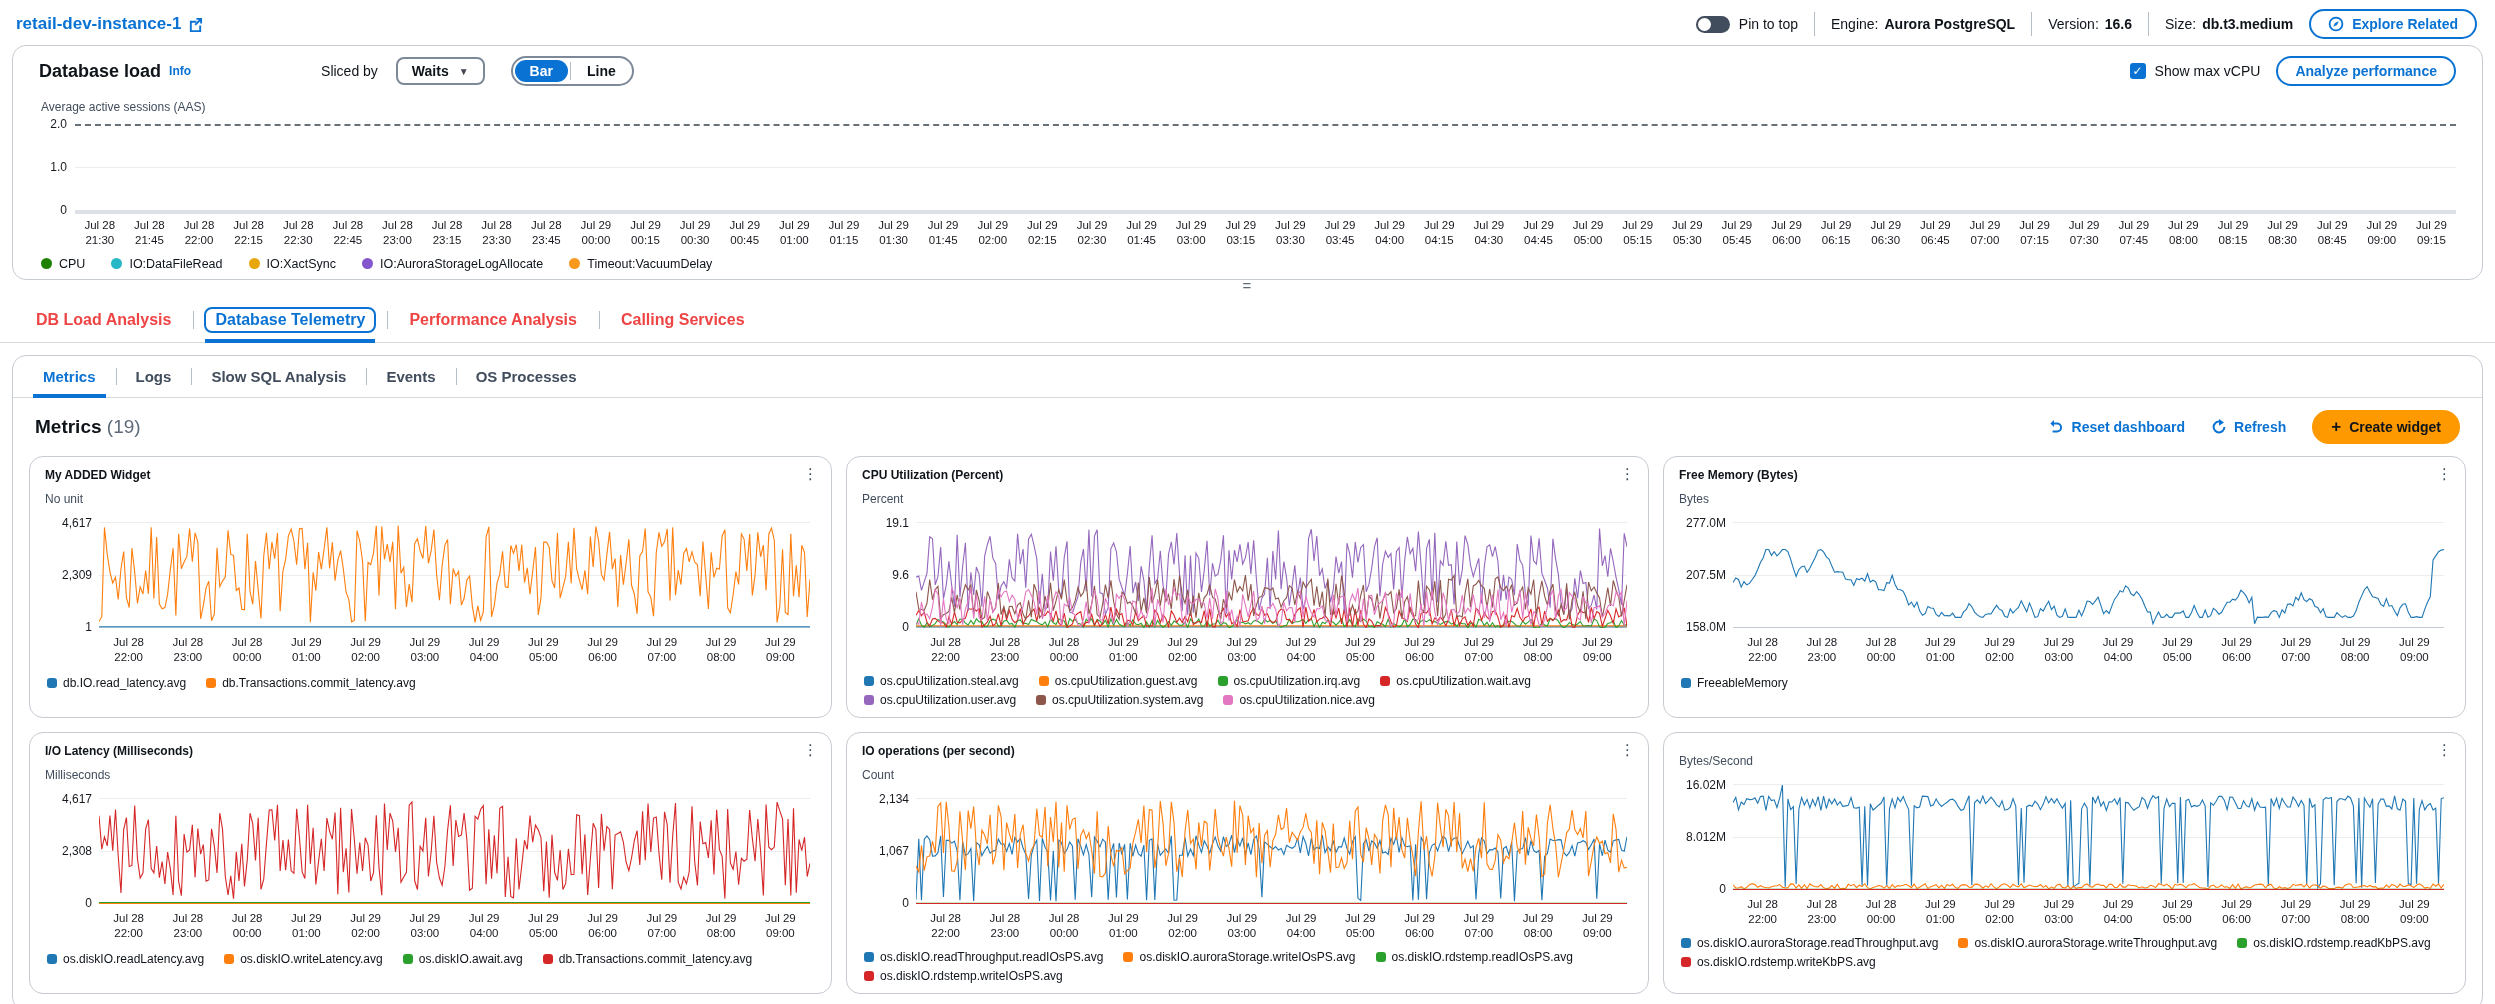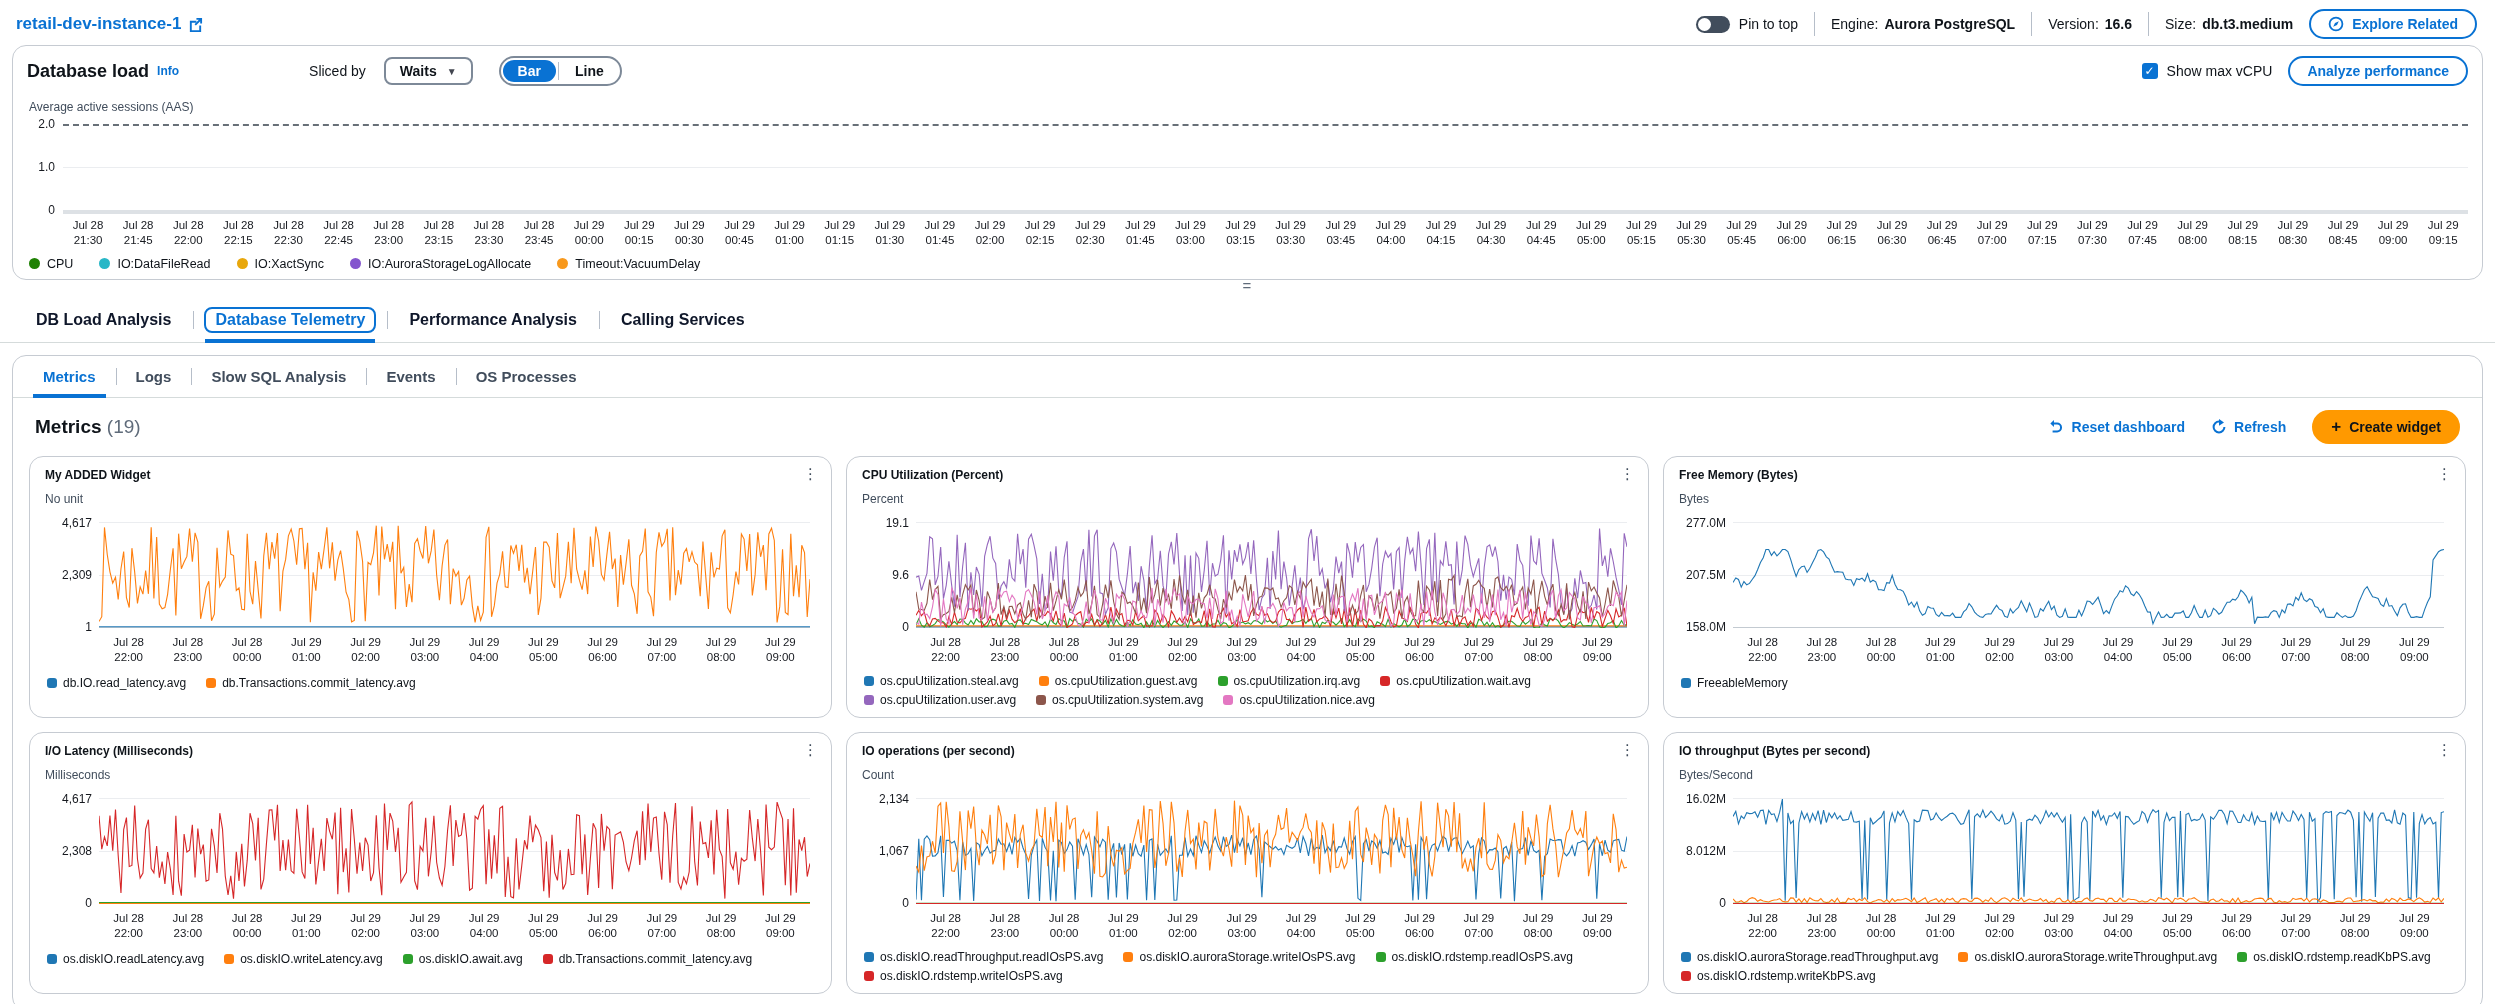--- a/index.html
+++ b/index.html
@@ -18,21 +18,21 @@
   .toggle { width:34px; height:17px; border-radius:9px; background:#414d5c; position:relative; }
   .toggle .knob { position:absolute; left:2px; top:2px; width:13px; height:13px; border-radius:50%; background:#fff; }
   .kv { display:flex; gap:6px; align-items:center; }
   .kv b { font-weight:700; }
   .pill-btn { border:2px solid #0972d3; border-radius:20px; background:#fff; color:#0972d3;
     font-weight:700; font-size:14px; padding:5px 17px; display:flex; align-items:center; gap:8px; cursor:pointer; }
   .primary-btn { background:#ff9900; border:2px solid #ff9900; border-radius:20px; color:#0f141a;
     font-weight:700; font-size:14px; padding:5px 17px; display:flex; align-items:center; gap:8px; cursor:pointer; }
   
   .card { border:1px solid #c6cbd2; border-radius:14px; background:#fff; margin:0 12px; }
-  #dbload-card { padding:10px 14px 4px; }
+  #dbload-card { padding:10px 26px 4px; }
   .dbload-head { display:flex; align-items:center; }
   .dbload-title { font-size:18px; font-weight:700; }
   .info-link { color:#0972d3; font-size:12px; font-weight:700; margin-left:8px; cursor:pointer; }
   .slicedby-label { margin-left:130px; font-size:14px; }
   .dropdown { margin-left:18px; border:2px solid #7d8998; border-radius:8px; padding:4px 14px;
     display:flex; align-items:center; gap:10px; font-weight:700; cursor:pointer; background:#fff; }
   .caret { font-size:10px; color:#424650; }
   .seg { margin-left:26px; border:2px solid #7d8998; border-radius:20px; display:flex; align-items:center; overflow:hidden; background:#fff; }
   .seg-opt { padding:4px 16px; font-weight:700; cursor:pointer; color:#0f141a; }
   .seg-opt.sel { background:#0972d3; color:#fff; border-radius:20px; margin:2px; padding:3px 15px; }
@@ -55,21 +55,21 @@
   .bar .teal { background:#28b7c7; }
   .bar .cpu { background:#1f8104; }
   .aas-x { display:flex; margin-left:36px; margin-top:8px; }
   .aas-x .cell { flex:1; text-align:center; font-size:11.5px; line-height:1.3; color:#16191f; }
   .aas-legend { display:flex; align-items:center; gap:26px; margin:9px 0 4px 2px; font-size:12.5px; }
   .leg-item { display:flex; align-items:center; }
   .leg-dot { width:11px; height:11px; border-radius:50%; display:inline-block; margin-right:7px; }
   .drag-handle { text-align:center; color:#5f6b7a; font-size:15px; height:16px; line-height:12px; letter-spacing:1px; cursor:row-resize; }
   
   .tabs { display:flex; align-items:stretch; padding:0 14px; border-bottom:1px solid #d5dbdb; margin-top:2px; }
-  .tab { position:relative; padding:13px 22px; font-size:16px; font-weight:700; color:#0f172a; cursor:pointer; display:flex; align-items:center; }
+  .tab { position:relative; padding:13px 22px; font-size:16px; font-weight:700; color:#ef4444; cursor:pointer; display:flex; align-items:center; }
   .tab + .tab::before { content:""; position:absolute; left:0; top:13px; bottom:13px; width:1px; background:#b6bec9; }
   .tab.active { color:#0972d3; }
   .tab.active .tab-box { border:2px solid #0972d3; border-radius:8px; padding:2px 9px; margin:-4px -11px; }
   .tab.active::after { content:""; position:absolute; left:12px; right:12px; bottom:-1px; height:4px; background:#0972d3; }
   
   #metrics-panel { margin-top:12px; padding-bottom:2px; }
   .subtabs { display:flex; align-items:stretch; padding:0 10px; border-bottom:1px solid #d5dbdb; }
   .subtab { position:relative; padding:12px 20px; font-size:15px; font-weight:700; color:#414d5c; cursor:pointer; }
   .subtab + .subtab::before { content:""; position:absolute; left:0; top:12px; bottom:12px; width:1px; background:#b6bec9; }
   .subtab.active { color:#0972d3; }
@@ -1455,21 +1455,20 @@
             <span class="leg-dot" style="background: rgb(44, 160, 44);"></span>
             <span>os.diskIO.rdstemp.readIOsPS.avg</span>
           </span>
           <span class="leg-item">
             <span class="leg-dot" style="background: rgb(214, 39, 40);"></span>
             <span>os.diskIO.rdstemp.writeIOsPS.avg</span>
           </span>
         </div>
       </div>
       <div class="widget">
-        <div class="w-title">IO throughput (Bytes per second)</div>
         <span class="kebab">⋮</span>
         <div class="w-unit">Bytes/Second</div>
         <div class="w-chart">
           <span class="w-ytick t0">16.02M</span>
           <span class="w-ytick t1">8.012M</span>
           <span class="w-ytick t2">0</span>
           <div class="gridline" style="top: 0px;"></div>
           <div class="gridline" style="top: 50%;"></div>
           <div class="w-base"></div>
           <svg viewBox="0 0 1000 200" preserveAspectRatio="none">

